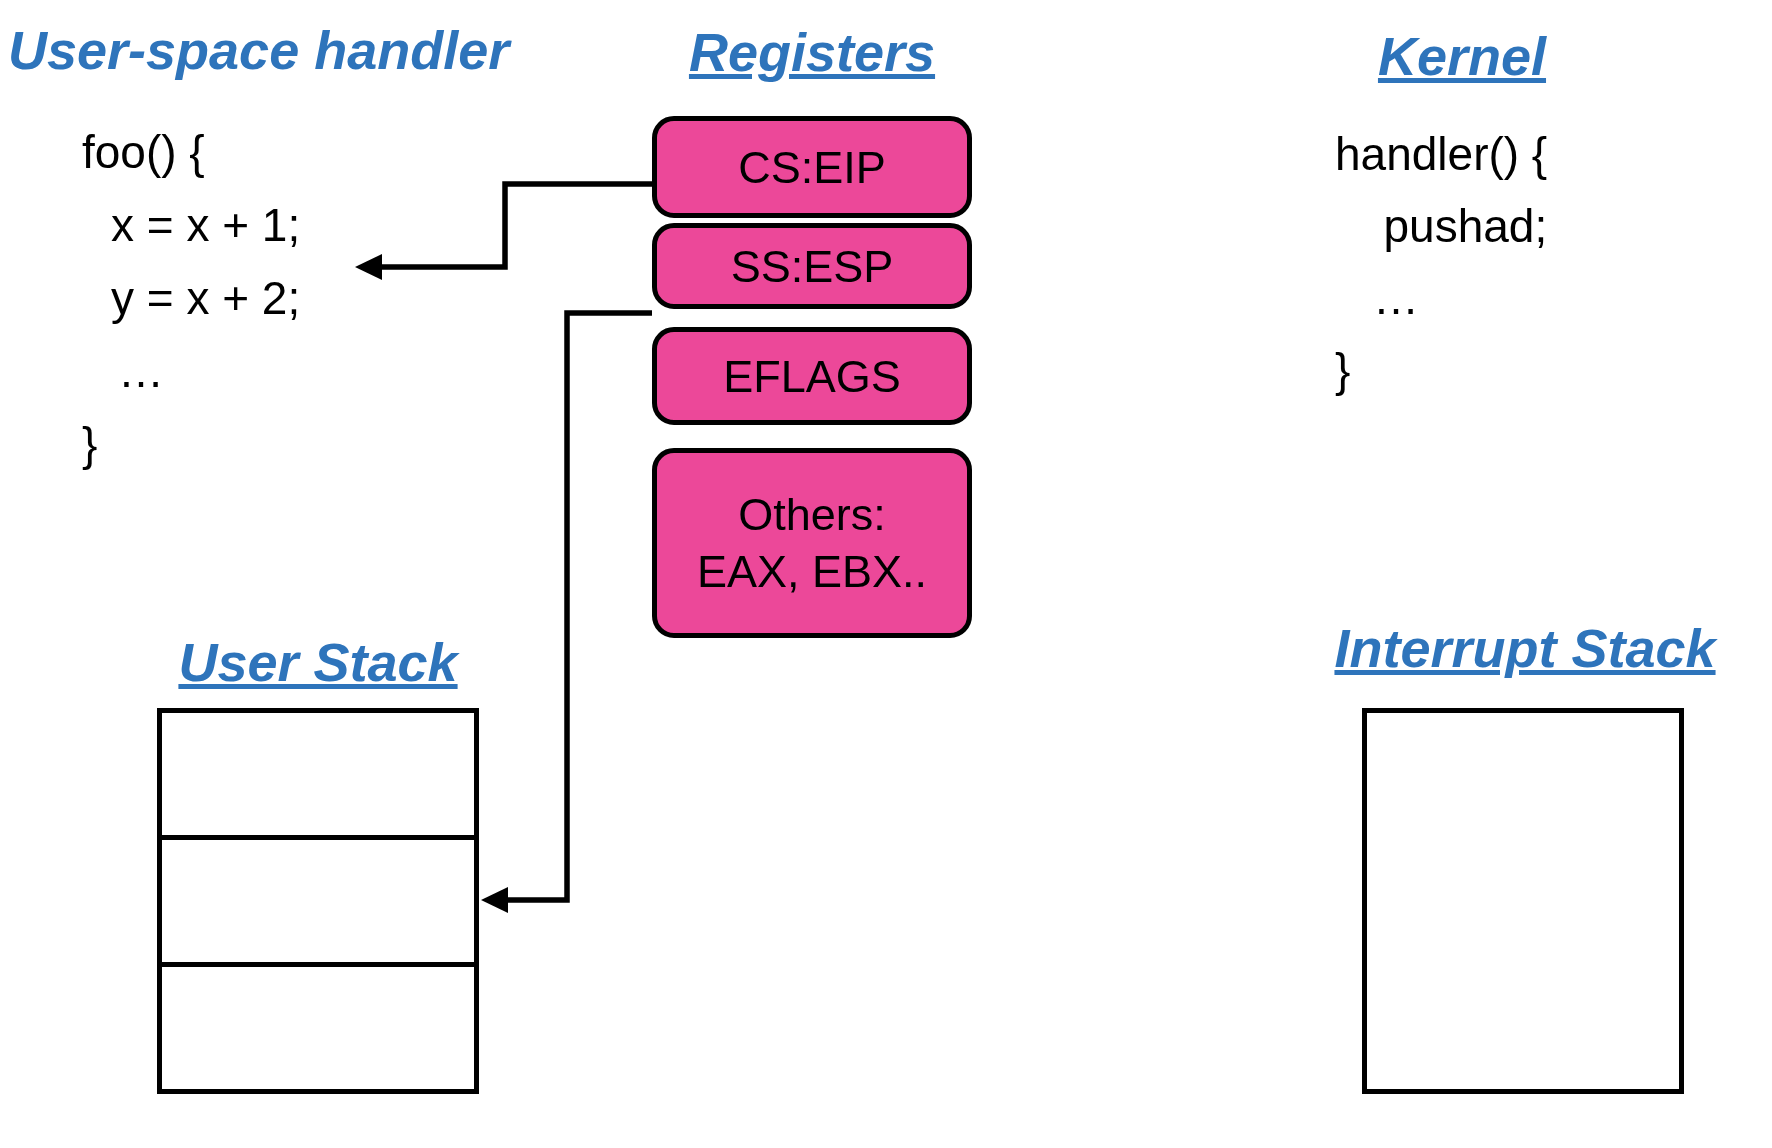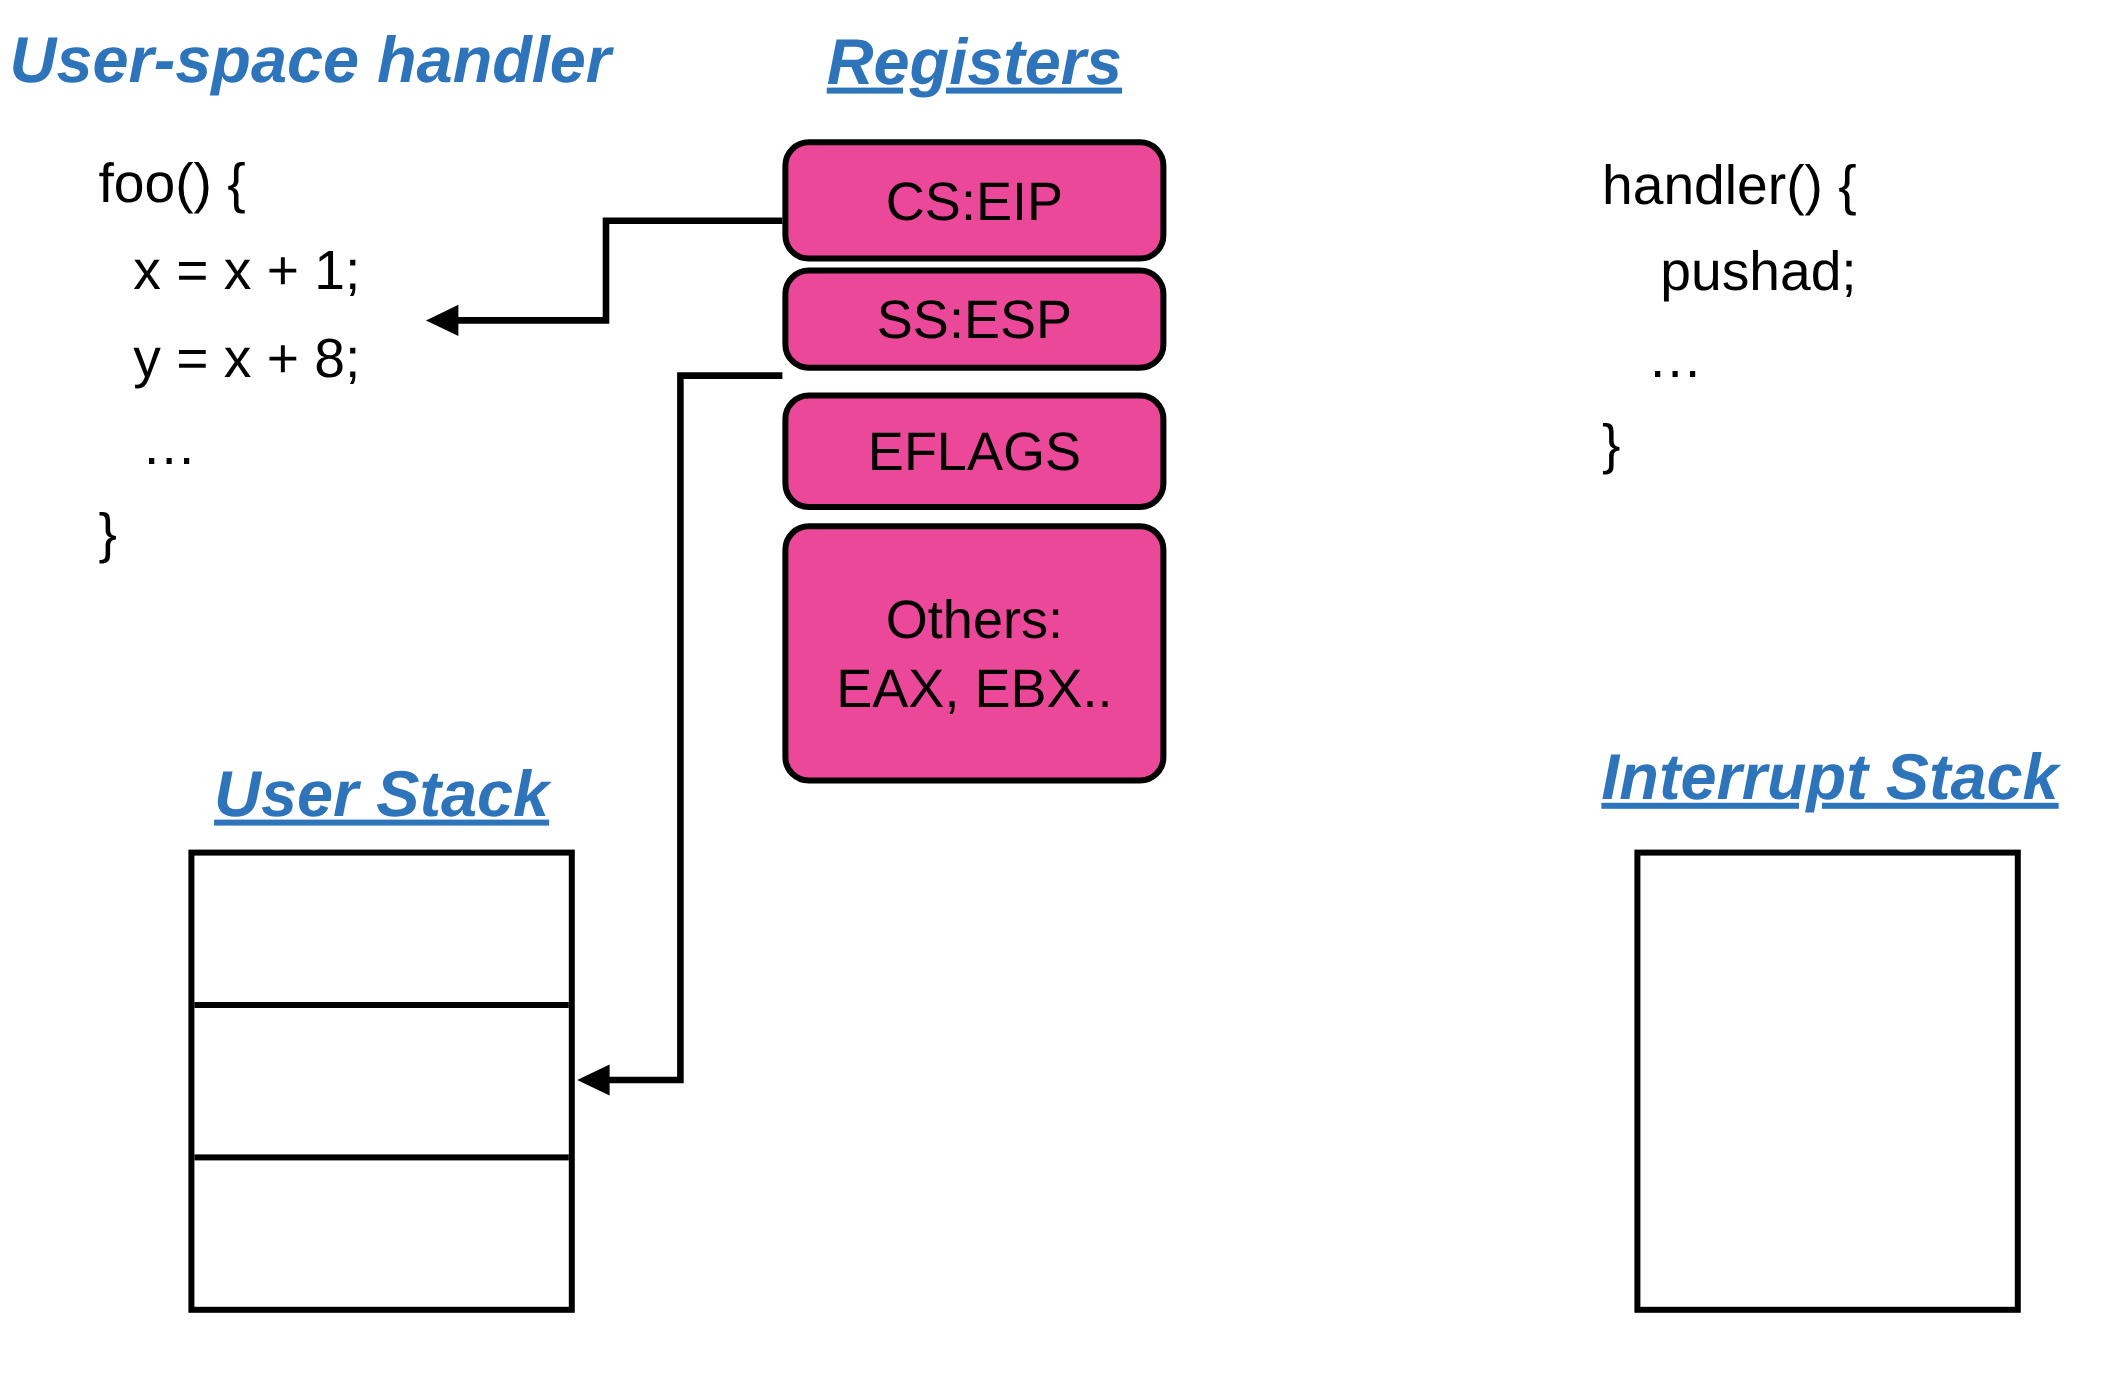--- a/index.html
+++ b/index.html
@@ -82,50 +82,51 @@
 </style>
 </head>
 <body>
 
 <div id="canvas">
 
   <div class="heading" style="left:8px; top:20px;">User-space handler</div>
 
   <div class="heading centered" style="left:652px; top:22px; width:320px;">Registers</div>
 
+  <div class="heading centered" style="left:1337px; top:26px; width:250px;">Kernel</div>
 
   <div class="heading centered" style="left:157px; top:620px; width:322px;margin-top:12px;">User Stack</div>
 
   <div class="heading centered" style="left:1330px; top:618px; width:390px;">Interrupt Stack</div>
 
   <div class="code-block" style="left:82px; top:116px;">
     <div class="code-line">foo() {</div>
     <div class="code-line indent-1">x = x + 1;</div>
-    <div class="code-line indent-1">y = x + 8;</div>
+    <div class="code-line indent-1">y = x + 2;</div>
     <div class="code-line indent-2">…</div>
     <div class="code-line">}</div>
   </div>
 
   <div class="code-block kernel" style="left:1335px; top:118px;">
     <div class="code-line">handler() {</div>
     <div class="code-line indent-1">pushad;</div>
     <div class="code-line indent-2">…</div>
     <div class="code-line">}</div>
   </div>
 
   <div class="reg-box" style="top:116px; height:102px;">
     <span>CS:EIP</span>
   </div>
   <div class="reg-box" style="top:223px; height:86px;">
     <span>SS:ESP</span>
   </div>
   <div class="reg-box" style="top:327px; height:98px;">
     <span>EFLAGS</span>
   </div>
-  <div class="reg-box" style="top:436px; height:217px;">
+  <div class="reg-box" style="top:448px; height:190px;">
     <span>Others:</span>
     <span>EAX, EBX..</span>
   </div>
 
   <div class="stack-box" style="left:157px; top:708px; width:322px; height:386px;">
     <div class="stack-row"></div>
     <div class="stack-row"></div>
     <div class="stack-row"></div>
   </div>
 

